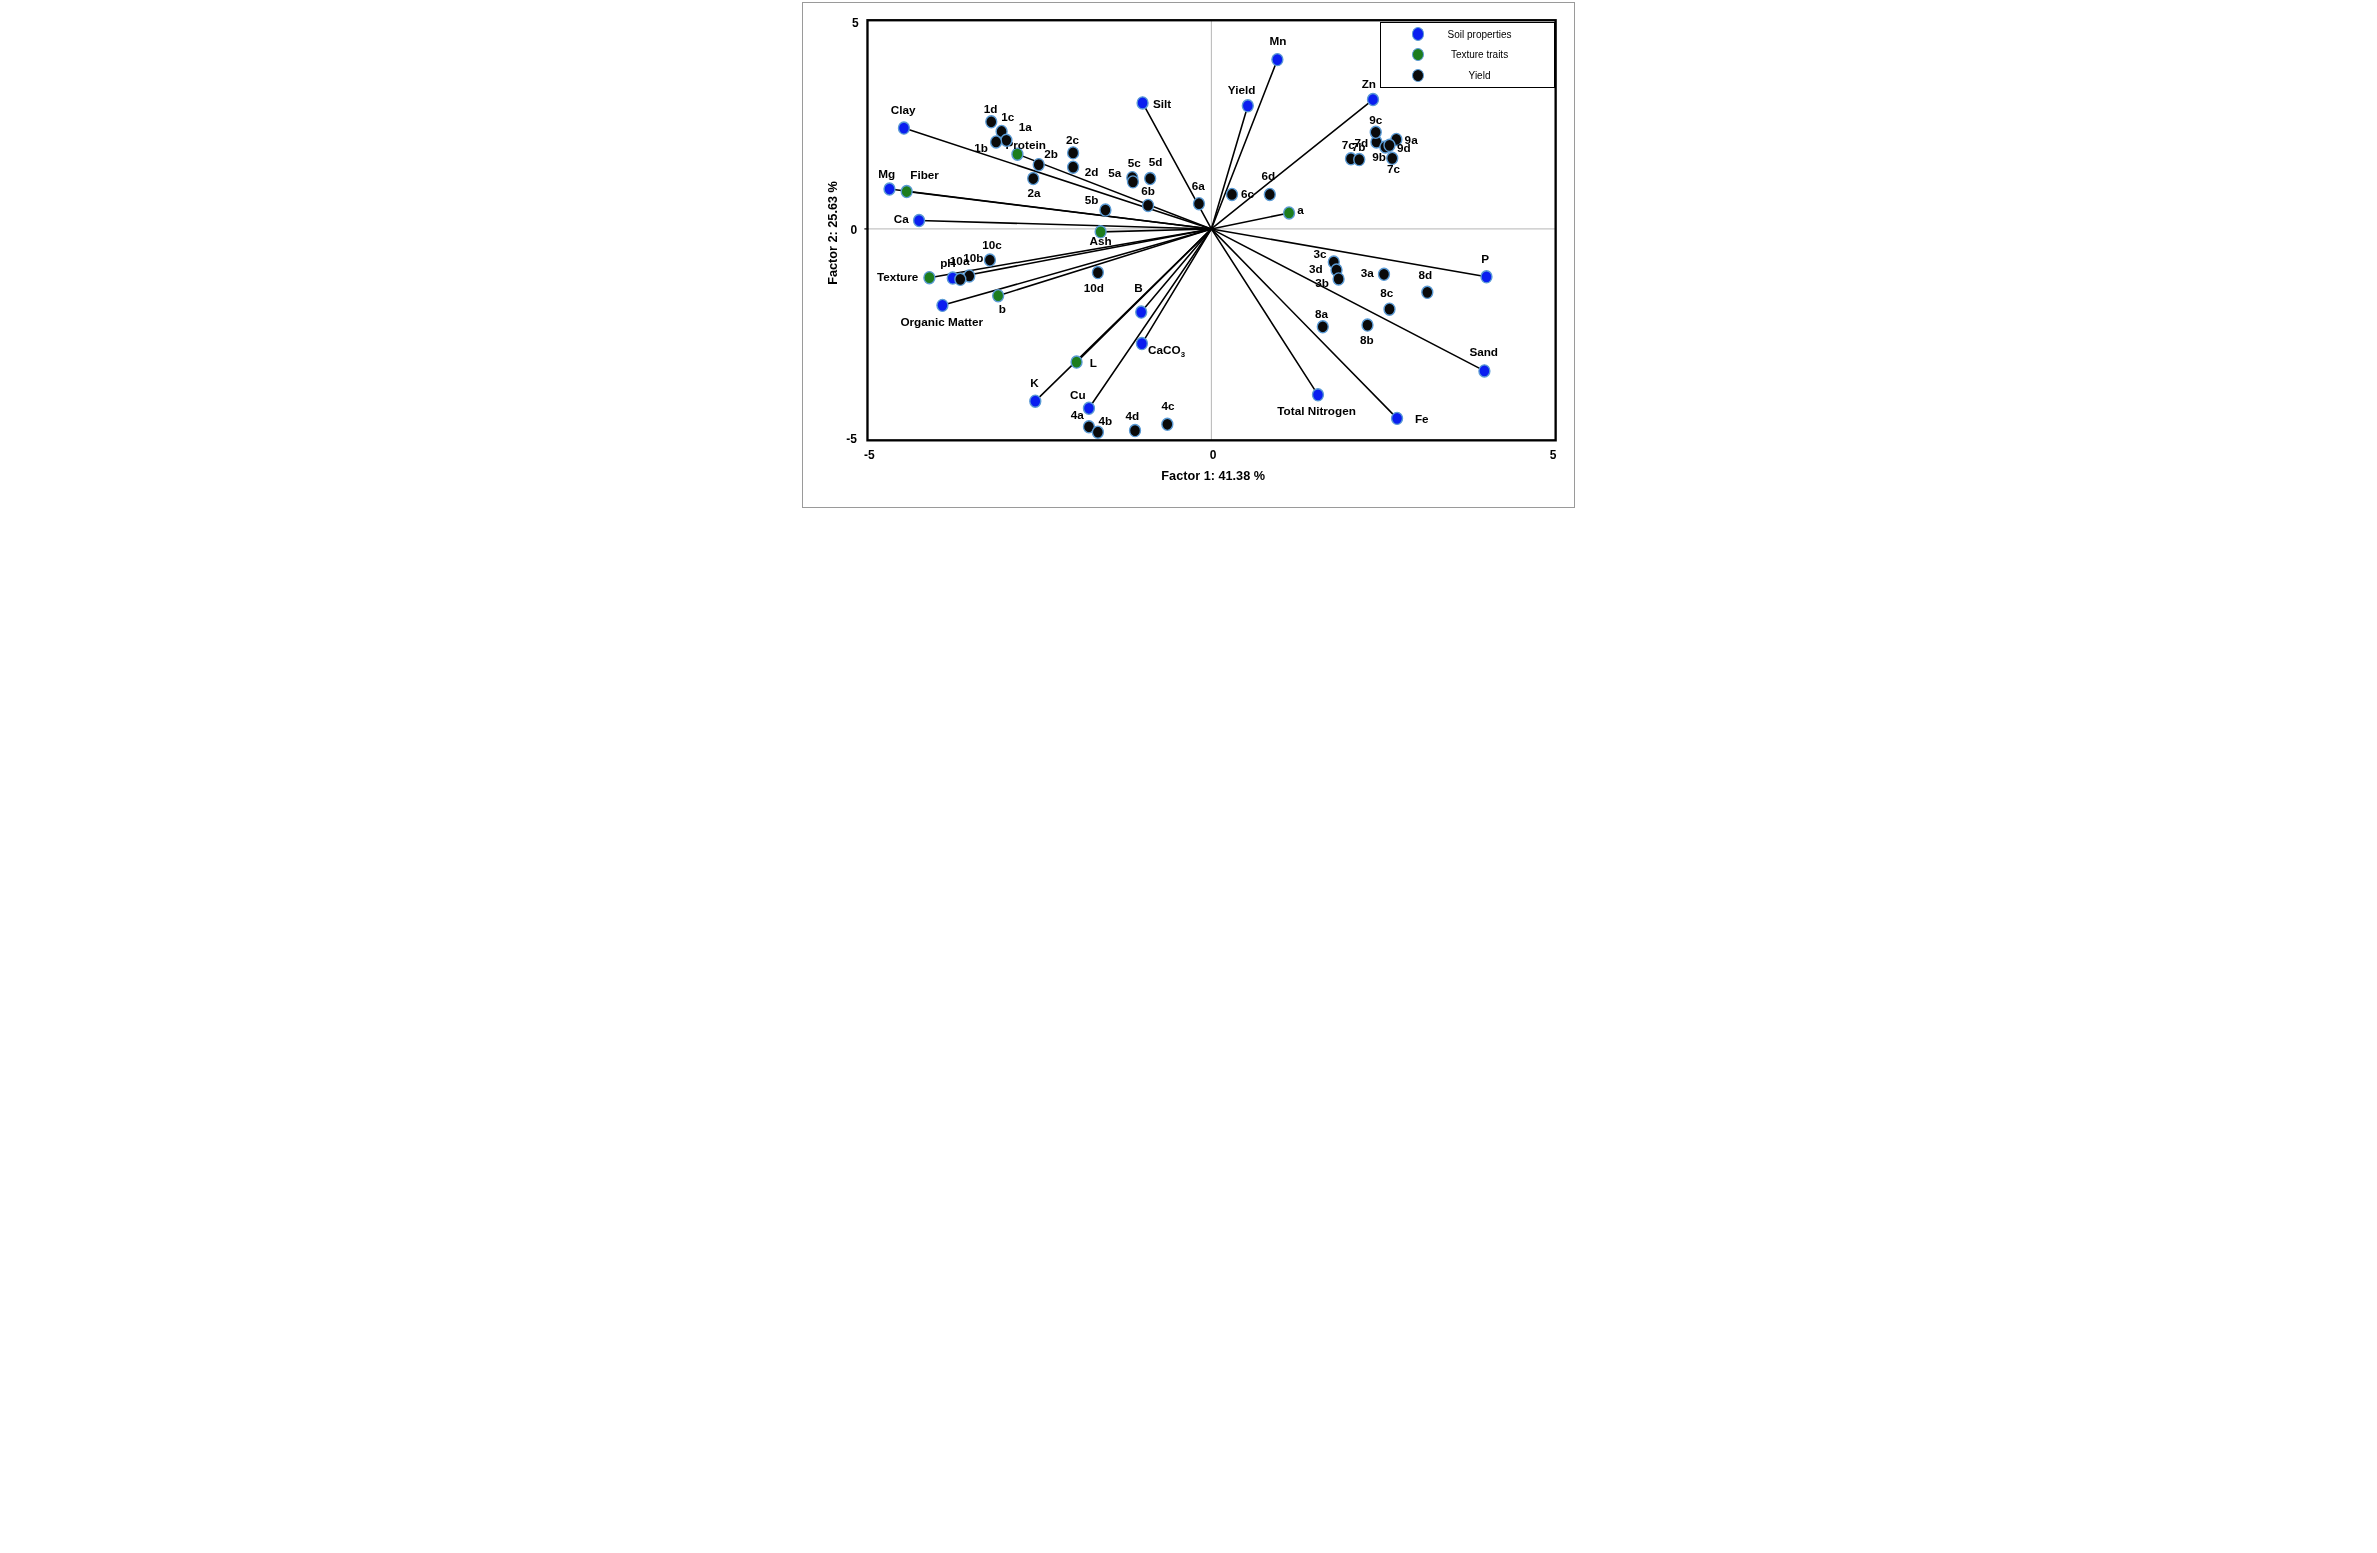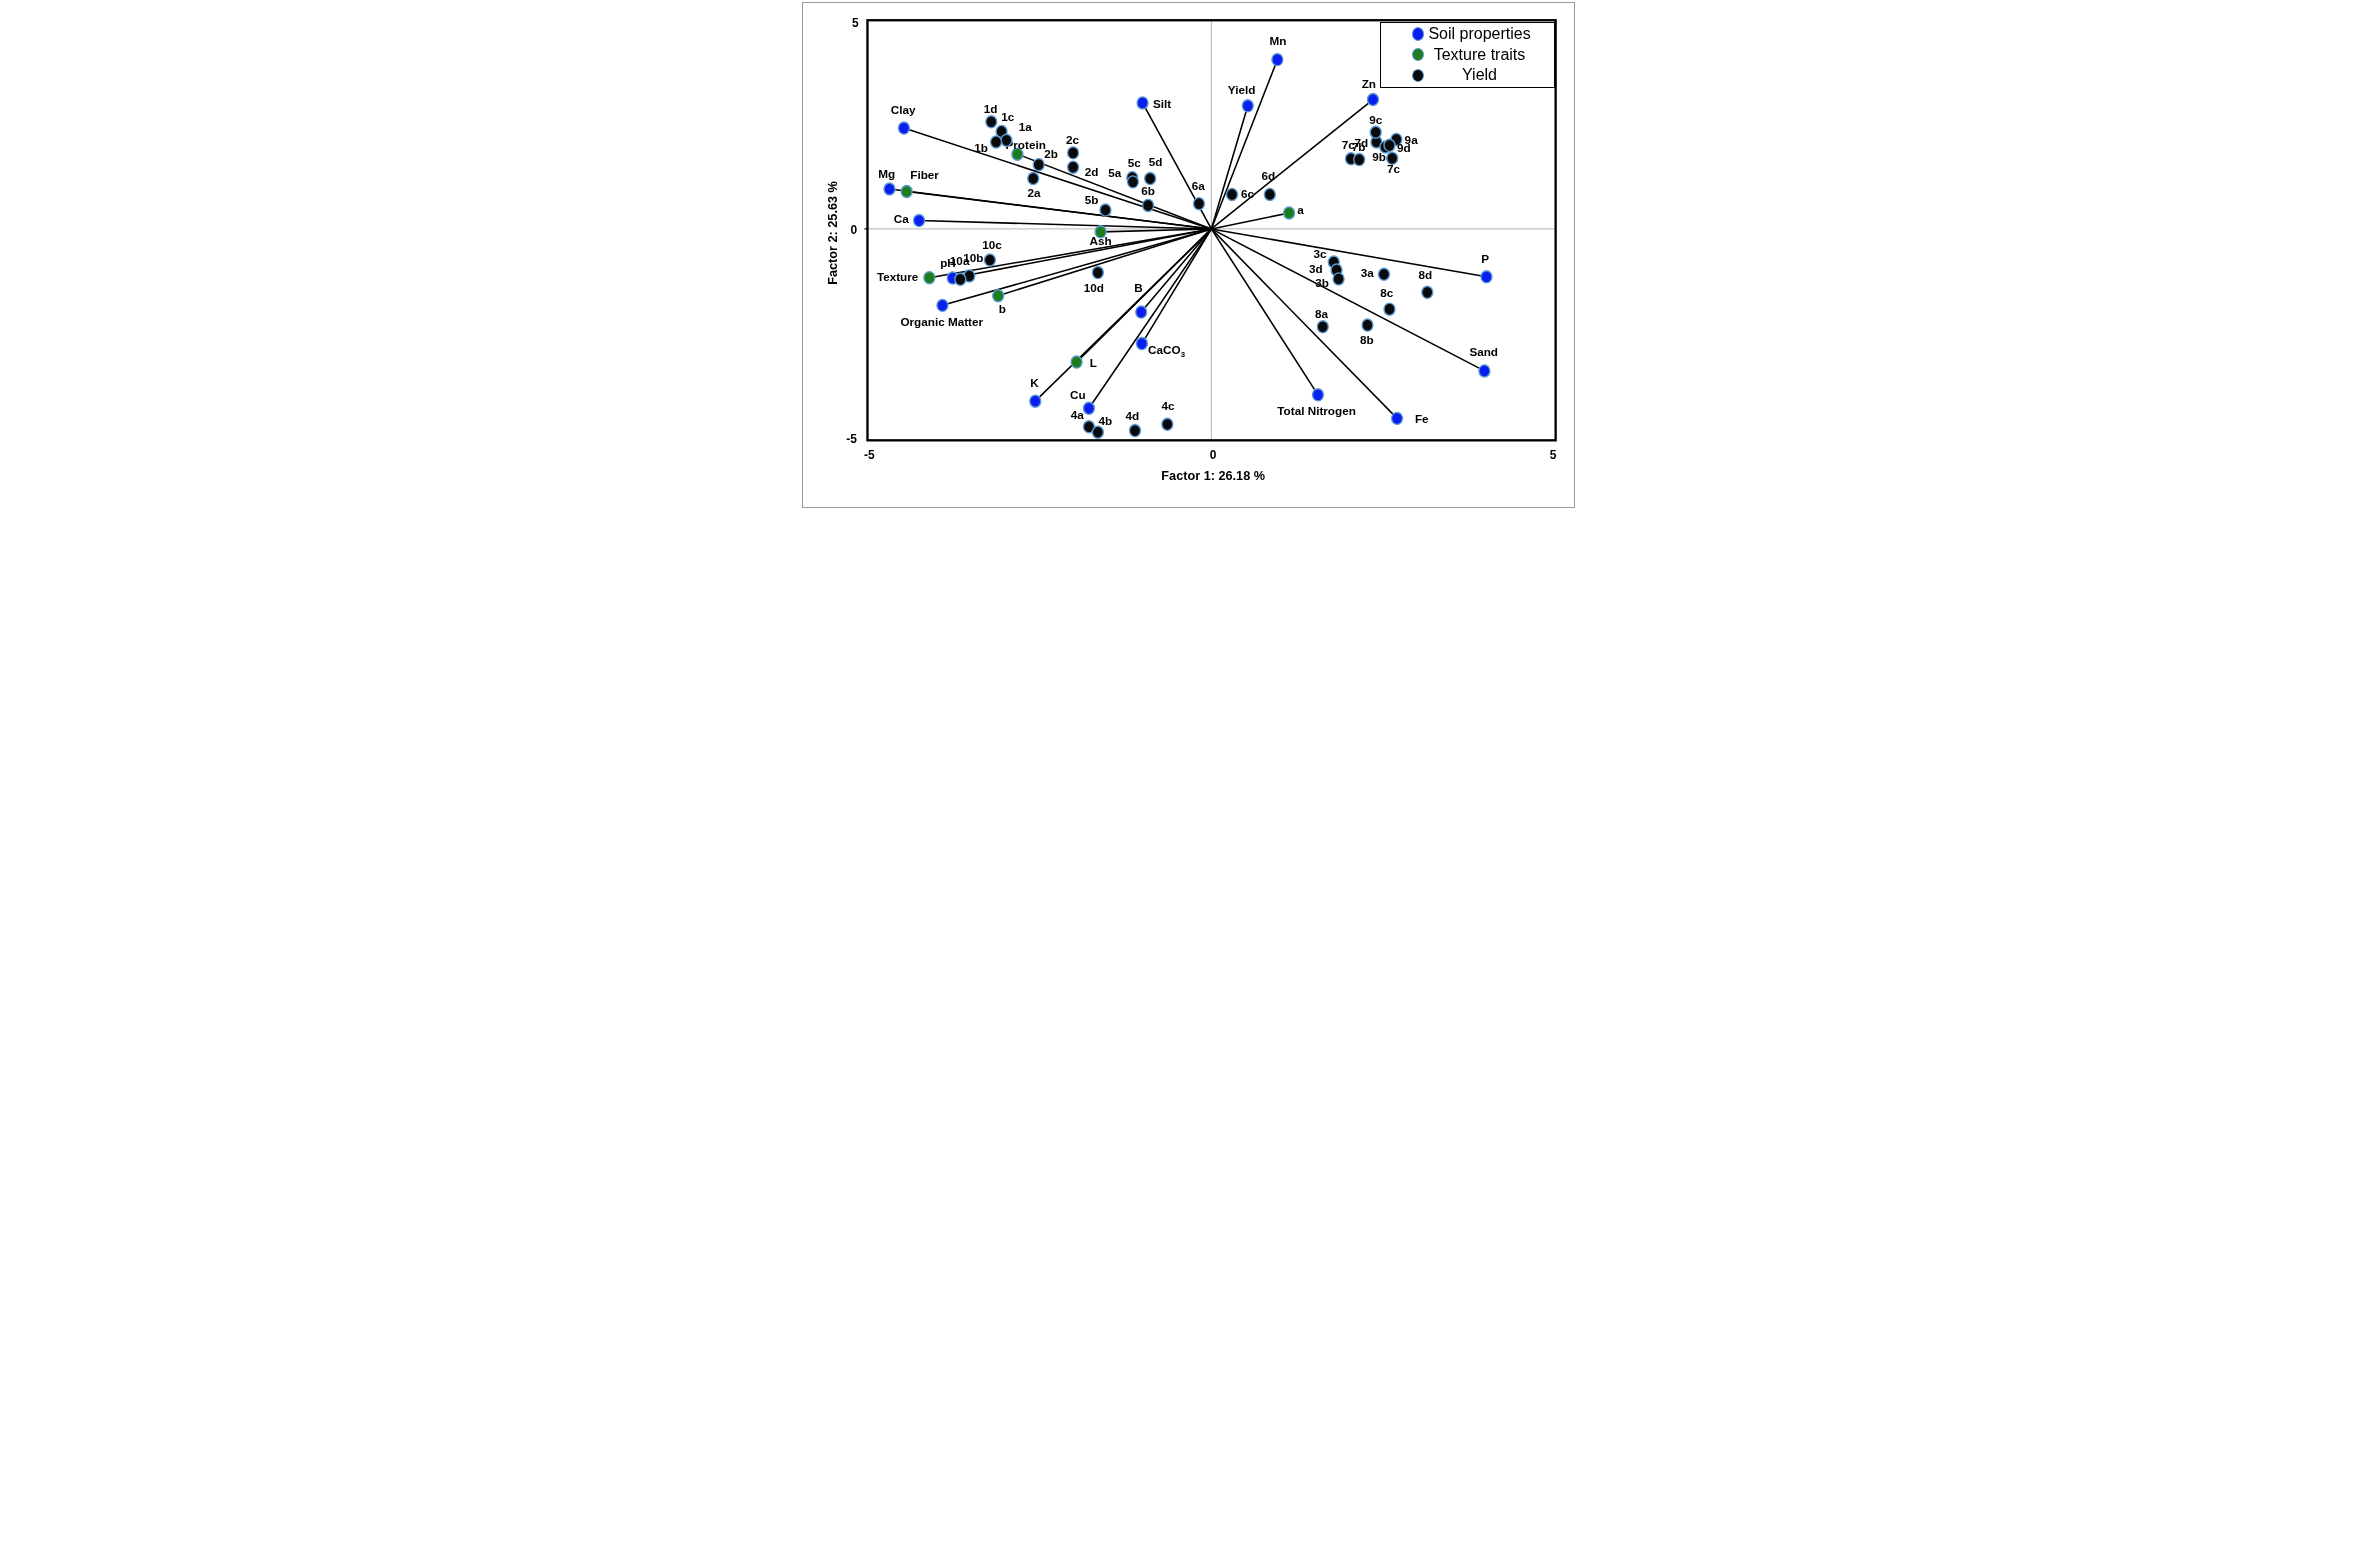--- a/index.html
+++ b/index.html
@@ -5,21 +5,21 @@
   html,body{margin:0;padding:0;background:#ffffff;font-family:"Liberation Sans",sans-serif;}
   #figure{position:relative;width:771px;height:504px;background:#ffffff;border:0.6px solid #9a9a9a;margin:2.4px auto;overflow:hidden;}
   #plot-svg{position:absolute;left:0;top:0;width:100%;height:100%;}
   .overlay{position:absolute;transform:translate(-50%,-50%);color:#000;white-space:nowrap;}
   .tick{font-size:12px;font-weight:bold;}
   .axis-title{font-size:12.7px;font-weight:bold;}
   #y-axis-title{transform:translate(-50%,-50%) rotate(-90deg);}
   #legend{position:absolute;left:74.85%;top:3.6%;width:22.75%;height:13.2%;background:#fff;border:1.2px solid #000;display:flex;flex-direction:column;justify-content:space-around;padding:1.2px 0;box-sizing:border-box;}
   .legend-row{display:flex;align-items:center;padding-left:18%;}
   .legend-marker{width:10.2px;height:11.4px;border-radius:50%;border:1.2px solid #5b9bd5;flex:0 0 auto;}
-  .legend-label{flex:1;text-align:center;font-size:16px;color:#000;margin-right:14%;}
+  .legend-label{flex:1;text-align:center;font-size:10px;color:#000;margin-right:14%;}
 </style>
 </head>
 <body>
 
 <div id="figure">
   <svg id="plot-svg" viewBox="0 0 3946 2579" preserveAspectRatio="xMidYMid meet">
       <rect x="330" y="88" width="3522" height="2150" fill="#ffffff" stroke="none"></rect>
       <line x1="2090" y1="88" x2="2090" y2="2238" stroke="#a0a0a0" stroke-width="4"></line>
       <line x1="330" y1="1156" x2="3852" y2="1156" stroke="#a0a0a0" stroke-width="4"></line>
       <line x1="2090" y1="1156" x2="516.5600000000002" y2="640" stroke="#000000" stroke-width="8" stroke-linecap="round"></line>
@@ -178,21 +178,21 @@
       <rect x="330" y="88" width="3522" height="2150" fill="none" stroke="#000000" stroke-width="12"></rect>
     </svg>
 
   <div class="overlay tick" style="left:8.6%;top:89.7%;">-5</div>
   <div class="overlay tick" style="left:53.2%;top:89.6%;">0</div>
   <div class="overlay tick" style="left:97.3%;top:89.7%;">5</div>
   <div class="overlay tick" style="left:6.8%;top:3.8%;">5</div>
   <div class="overlay tick" style="left:6.6%;top:45.0%;">0</div>
   <div class="overlay tick" style="left:6.3%;top:86.4%;">-5</div>
 
-  <div class="overlay axis-title" id="x-axis-title" style="left:53.2%;top:93.7%;">Factor 1: 26.18 %</div>
+  <div class="overlay axis-title" id="x-axis-title" style="left:53.2%;top:93.7%;">Factor 1: 41.38 %</div>
   <div class="overlay axis-title" id="y-axis-title" style="left:3.9%;top:45.6%;">Factor 2: 25.63 %</div>
 
   <div id="legend">
     <div class="legend-row">
       <span class="legend-marker" id="lm-soil" style="background: rgb(10, 30, 240);"></span>
       <span class="legend-label">Soil properties</span>
     </div>
     <div class="legend-row">
       <span class="legend-marker" id="lm-quality" style="background: rgb(29, 125, 29);"></span>
       <span class="legend-label">Texture traits</span>

